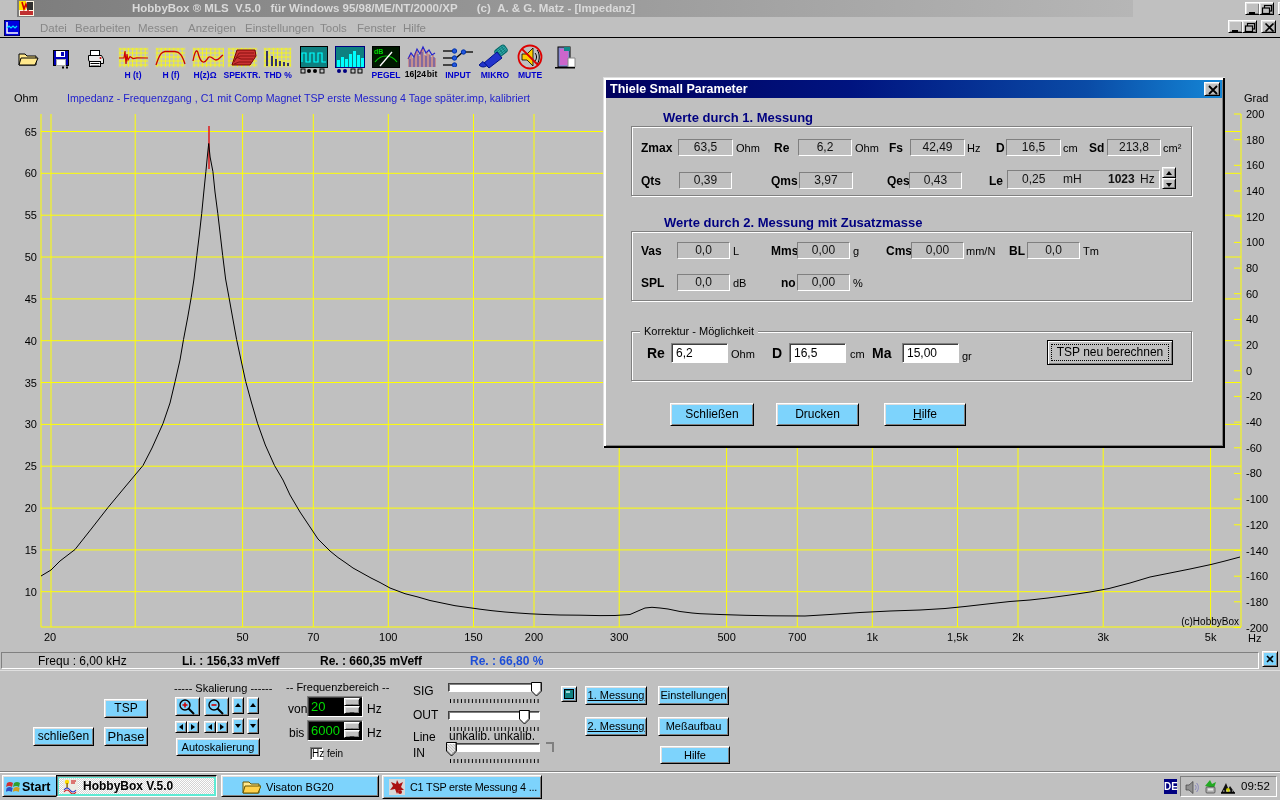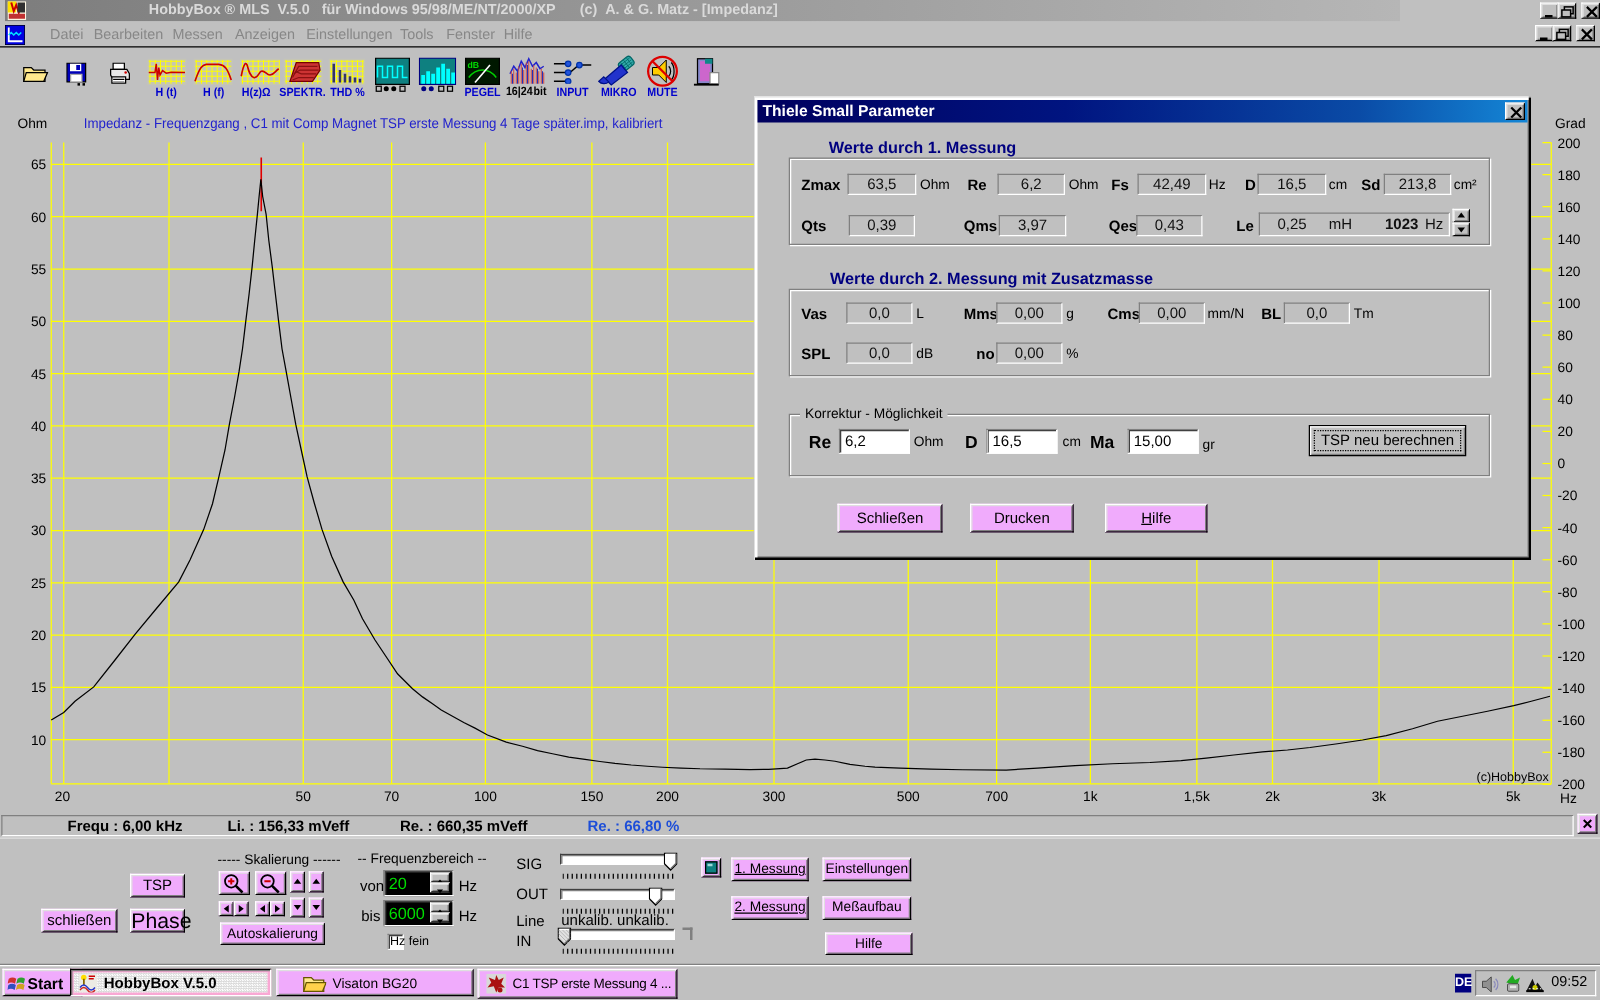--- a/index.html
+++ b/index.html
@@ -1,37 +1,37 @@
 <!DOCTYPE html>
 <html><head><meta charset="utf-8"><title>HobbyBox</title>
 <style>
 *{margin:0;padding:0;box-sizing:border-box}
 html,body{width:1280px;height:800px;overflow:hidden}
 body{font-family:"Liberation Sans",sans-serif;background:#c0c0c0;position:relative;font-size:11px;color:#000}
 .abs{position:absolute}
-.btn95{position:absolute;background:#f0abfc;border:1px solid;border-color:#fff #000 #000 #fff;
+.btn95{position:absolute;background:#7dd3fc;border:1px solid;border-color:#fff #000 #000 #fff;
  box-shadow:inset 1px 1px 0 #dfdfdf,inset -1px -1px 0 #808080;text-align:center;color:#000}
 .btnflat{position:absolute;background:#c0c0c0;border:1px solid;border-color:#fff #000 #000 #fff;
  box-shadow:inset 1px 1px 0 #dfdfdf,inset -1px -1px 0 #808080}
 .sunk{border:1px solid;border-color:#808080 #fff #fff #808080}
 .df{position:absolute;background:#c0c0c0;border:1px solid;border-color:#808080 #fff #fff #808080;
  text-align:center;font-size:12px;color:#111;line-height:15px}
 .edit{position:absolute;background:#fff;border:1px solid;border-color:#808080 #fff #fff #808080;
  box-shadow:inset 1px 1px 0 #404040;font-size:12px;color:#000;line-height:18px;padding-left:4px}
 .etch{position:absolute;border:1px solid #808080;box-shadow:1px 1px 0 #fff,inset 1px 1px 0 #fff}
 .lbl{position:absolute;font-weight:bold;font-size:12px;white-space:nowrap}
 .unit{position:absolute;font-size:11px;white-space:nowrap}
 .nav{color:#000080;font-weight:bold;font-size:13px;position:absolute;white-space:nowrap}
 .tbl{position:absolute;font-weight:bold;font-size:9.5px;color:#0000cc;white-space:nowrap;transform:scale(0.9,1);transform-origin:center}
 .wbtn{position:absolute;width:15px;height:13px;background:#c0c0c0;border:1px solid;border-color:#fff #000 #000 #fff;box-shadow:inset 1px 1px 0 #dfdfdf,inset -1px -1px 0 #808080}
 .wbtn svg{position:absolute;left:1px;top:1px}
 </style></head>
 <body>
 
-<div class="abs" style="left:4px;top:0;width:1116px;height:17px;background:linear-gradient(90deg,#7d7d7d,#b6b6b6)">
+<div class="abs" style="left:17px;top:0;width:1116px;height:17px;background:linear-gradient(90deg,#7d7d7d,#b6b6b6)">
  <svg class="abs" style="left:2px;top:1px" width="15" height="15" viewBox="0 0 15 15">
   <rect width="15" height="15" fill="#fdf6e3"></rect>
       <rect x="0" y="0" width="7" height="9" fill="#ffe000"></rect>
   <path d="M3 1 L5 8 L7 3 L9 9 L11 2" stroke="#cc0000" stroke-width="1.6" fill="none"></path>
   <rect x="1" y="10" width="13" height="4" fill="#c03030"></rect>
       <rect x="8" y="1" width="6" height="8" fill="#303030"></rect>
  </svg>
  <span class="abs" style="left:115px;top:2px;font-weight:bold;font-size:11.5px;color:#dadada">HobbyBox ® MLS&nbsp;&nbsp;V.5.0&nbsp;&nbsp;&nbsp;für Windows 95/98/ME/NT/2000/XP&nbsp;&nbsp;&nbsp;&nbsp;&nbsp;&nbsp;(c)&nbsp;&nbsp;A. &amp; G. Matz - [Impedanz]</span>
  <div class="wbtn" style="left:1228px;top:2px">
       <svg width="13" height="11" viewBox="0 0 13 11">
@@ -489,33 +489,33 @@
 <div class="unit" style="left:359px;top:273px">gr</div>
 <div class="abs" style="left:444px;top:263px;width:126px;height:25px;border:1px solid #000;background:#c0c0c0">
       <div class="abs" style="left:0;top:0;right:0;bottom:0;box-shadow:inset 1px 1px 0 #fff,inset -1px -1px 0 #808080;outline:1px dotted #000;outline-offset:-4px;text-align:center;line-height:23px;font-size:12px">TSP neu berechnen</div>
     </div>
 <div class="btn95" style="left:67px;top:326px;width:84px;height:23px;line-height:21px;font-size:12px">Schließen</div>
 <div class="btn95" style="left:173px;top:326px;width:83px;height:23px;line-height:21px;font-size:12px">Drucken</div>
 <div class="btn95" style="left:281px;top:326px;width:82px;height:23px;line-height:21px;font-size:12px"><u>H</u>ilfe</div>
 </div>
 <div class="abs" style="left:0;top:650px;width:1280px;height:20px;background:#c0c0c0">
 <div class="abs sunk" style="left:1px;top:2px;width:1258px;height:17px"></div>
-<div class="abs" style="left:54px;top:4px;font-weight:bold;font-size:12px">Frequ : 6,00 kHz</div>
+<div class="abs" style="left:38px;top:4px;font-weight:normal;font-size:12px">Frequ : 6,00 kHz</div>
 <div class="abs" style="left:182px;top:4px;font-weight:bold;font-size:12px">Li. : 156,33 mVeff</div>
 <div class="abs" style="left:320px;top:4px;font-weight:bold;font-size:12px;color:#000000">Re. : 660,35 mVeff</div>
 <div class="abs" style="left:470px;top:4px;font-weight:bold;font-size:12px;color:#1d4ed8">Re. : 66,80 %</div>
 <div class="btn95" style="left:1262px;top:1px;width:16px;height:16px"><svg width="14" height="14" viewBox="0 0 14 14">
         <path d="M4 4 L10 10 M10 4 L4 10" stroke="#000" stroke-width="1.6"></path>
       </svg></div>
 </div>
 
 <div class="abs" style="left:0;top:670px;width:1280px;height:102px;background:#c0c0c0;border-top:1px solid #dfdfdf;border-bottom:1px solid #808080">
 <div class="btn95" style="left:33px;top:56px;width:61px;height:19px;line-height:17px;font-size:12px">schließen</div>
 <div class="btn95" style="left:104px;top:28px;width:44px;height:19px;line-height:17px;font-size:12px">TSP</div>
-<div class="btn95" style="left:104px;top:56px;width:44px;height:19px;line-height:17px;font-size:17px">Phase</div>
+<div class="btn95" style="left:104px;top:56px;width:44px;height:19px;line-height:17px;font-size:13px">Phase</div>
 <div class="abs" style="left:174px;top:11px;font-size:11px;white-space:nowrap">----- Skalierung ------</div>
 <div class="btn95" style="left:175px;top:26px;width:25px;height:19px"><svg width="23" height="17" viewBox="0 0 23 17">
         <circle cx="9" cy="7" r="5" fill="none" stroke="#000" stroke-width="1.4"></circle>
         <line x1="12.5" y1="10.5" x2="18" y2="16" stroke="#000" stroke-width="2"></line>
         <path d="M9 4.5 L9 9.5 M6.5 7 L11.5 7" stroke="#cc0000" stroke-width="1.6"></path>
       </svg></div>
 <div class="btn95" style="left:204px;top:26px;width:25px;height:19px"><svg width="23" height="17" viewBox="0 0 23 17">
         <circle cx="9" cy="7" r="5" fill="none" stroke="#000" stroke-width="1.4"></circle>
         <line x1="12.5" y1="10.5" x2="18" y2="16" stroke="#000" stroke-width="2"></line>
         <path d="M6.5 7 L11.5 7" stroke="#cc0000" stroke-width="1.6"></path>
@@ -690,21 +690,21 @@
 <div class="abs" style="left:0;top:772px;width:1280px;height:28px;background:#c0c0c0;border-top:1px solid #fff">
 <div class="btn95" style="left:2px;top:2px;width:64px;height:22px">
 <svg class="abs" style="left:3px;top:3px" width="16" height="15" viewBox="0 0 16 15">
 <path d="M1 4 Q4 2 7 4 L6 8 Q3 6 0 8 Z" fill="#d03030"></path>
         <path d="M8 4 Q11 2 14 4 L13 8 Q10 6 7 8 Z" fill="#30a030"></path>
 <path d="M0.7 9 Q3.7 7 6.7 9 L5.7 13 Q2.7 11 -0.3 13 Z" fill="#3050c0"></path>
         <path d="M7.7 9 Q10.7 7 13.7 9 L12.7 13 Q9.7 11 6.7 13 Z" fill="#d0a020"></path>
 </svg>
       <span class="abs" style="left:19px;top:4px;font-weight:bold;font-size:12.5px">Start</span>
     </div>
-<div class="abs" style="left:56px;top:2px;width:161px;height:22px;background:#f9a8d4;border:1px solid;border-color:#000 #fff #fff #000;box-shadow:inset 1px 1px 0 #808080">
+<div class="abs" style="left:56px;top:2px;width:161px;height:22px;background:#5eead4;border:1px solid;border-color:#000 #fff #fff #000;box-shadow:inset 1px 1px 0 #808080">
 <div class="abs" style="left:2px;top:2px;right:2px;bottom:2px;background:repeating-conic-gradient(#fff 0% 25%, #d4d4d4 0% 50%) 0 0/2px 2px"></div>
 <svg class="abs" style="left:6px;top:3px" width="15" height="15" viewBox="0 0 15 15">
 <rect width="15" height="15" fill="#ecebe4"></rect>
         <circle cx="4" cy="3" r="2.2" fill="#ffdd00"></circle>
         <rect x="3.4" y="4" width="1.4" height="5" fill="#886600"></rect>
 <path d="M8 2 L13 2 M8 4 L12 4" stroke="#cc0000" stroke-width="1.1"></path>
 <path d="M1 11 Q4 7 7 11 T13 11" stroke="#2233cc" stroke-width="1.1" fill="none"></path>
 <path d="M1 13 Q4 9 7 13 T13 13" stroke="#cc2222" stroke-width="1.1" fill="none"></path>
       </svg>
 <span class="abs" style="left:26px;top:3px;font-weight:bold;font-size:12px">HobbyBox V.5.0</span>

